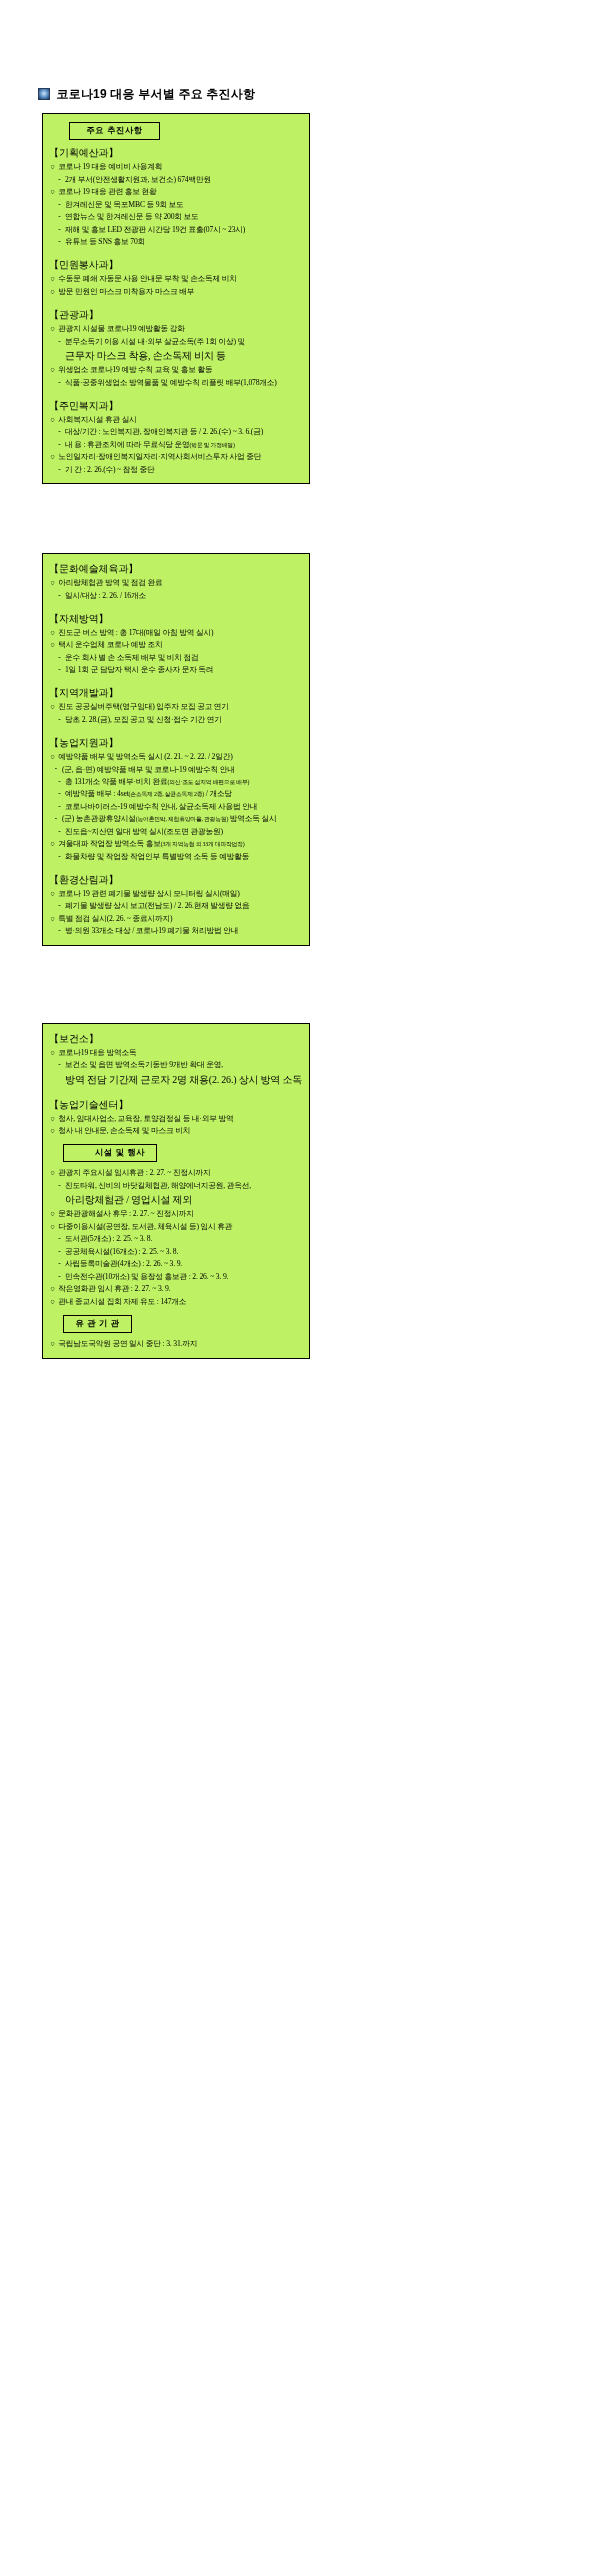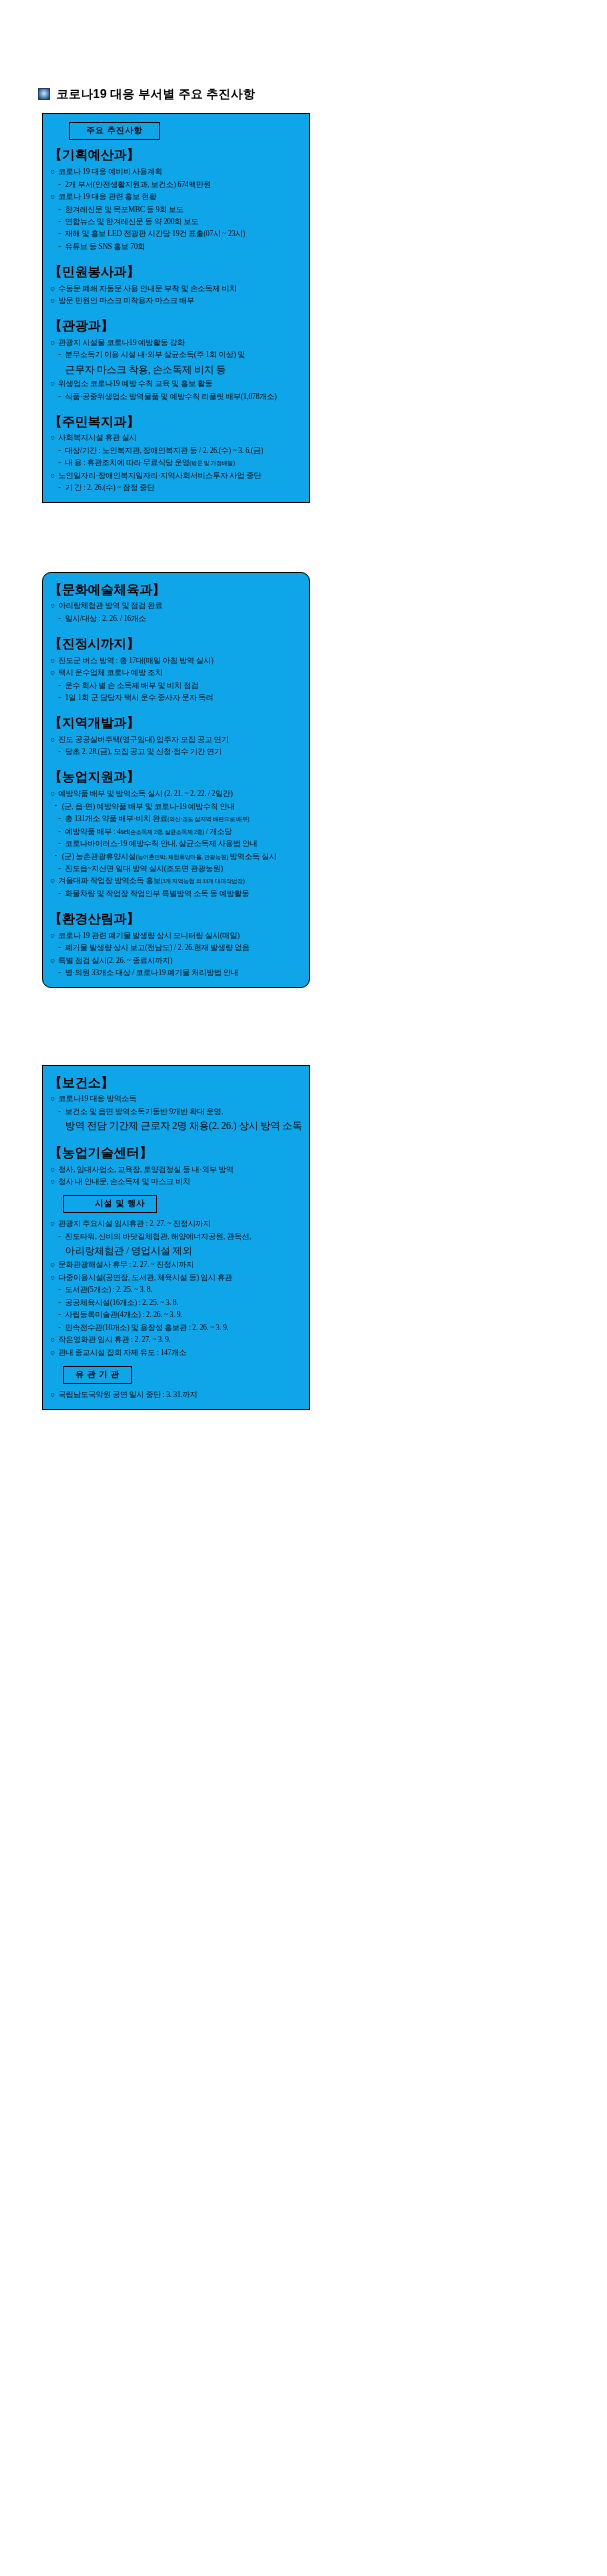--- a/index.html
+++ b/index.html
@@ -46,24 +46,24 @@
     line-height: 1;
   }
 
   
   .box {
     border: 1.2px solid #000000;
     box-sizing: border-box;
     margin: 0 0 0 42px;
     width: 268px;
     padding: 6.7px 6.1px 7.3px 6.1px;
-    background: #0ea5e9;
+    background: #bef264;
   }
   .box.b1 { margin-top: 5.5px; }
-  .box.b2 { margin-top: 0; border-radius: 9px; }
+  .box.b2 { margin-top: 0; }
   .box.b3 { margin-top: 0; }
 
   
   .label-box {
     border: 0.6px solid #000000;
     display: block;
     text-align: center;
     font-family: "Liberation Sans", "DejaVu Sans", sans-serif;
     font-weight: bold;
     font-size: 8.3px;
@@ -71,22 +71,22 @@
     margin: 1.8px auto 5.5px auto;
     line-height: 1.1;
     letter-spacing: 0.6px;
   }
   .label-box.w-main  { width: 89px; margin-left: 20px; margin-right: 0; }
   .label-box.w-fac   { width: 72px; margin-left: 14px; margin-right: 0; margin-top: 6.1px; padding-left: 20px; }
   .label-box.w-org   { width: 67px; margin-left: 14px; margin-right: 8px; margin-top: 6.7px; }
 
   
   .dept {
-    font-weight: bold;
-    font-size: 13px;
+    font-weight: normal;
+    font-size: 10px;
     line-height: 1.55;
     margin: 4.3px 0 0.6px 0;
     letter-spacing: -0.1px;
   }
   .dept:first-child { margin-top: 0; }
 
   
   .l1 {
     font-size: 7.7px;
     line-height: 1.62;
@@ -187,21 +187,21 @@
   </div>
 
   <div class="page-gap-1"></div>
 
   <div class="box b2">
     <div id="box2-body">
         <div class="dept">【문화예술체육과】</div>
         <div class="l1"><span class="bul">○</span><span>아리랑체험관 방역 및 점검 완료</span></div>
         <div class="l2"><span class="bul">-</span><span>일시/대상 : 2. 26. / 16개소</span></div>
         <div class="gap"></div>
-        <div class="dept">【진정시까지】</div>
+        <div class="dept">【자체방역】</div>
         <div class="l1"><span class="bul">○</span><span>진도군 버스 방역 : 총 17대(매일 아침 방역 실시)</span></div>
         <div class="l1"><span class="bul">○</span><span>택시 운수업체 코로나 예방 조치</span></div>
         <div class="l2"><span class="bul">-</span><span>운수 회사 별 손 소독제 배부 및 비치 점검</span></div>
         <div class="l2"><span class="bul">-</span><span>1일 1회 군 담당자 택시 운수 종사자 문자 독려</span></div>
         <div class="gap"></div>
         <div class="dept">【지역개발과】</div>
         <div class="l1"><span class="bul">○</span><span>진도 공공실버주택(영구임대) 입주자 모집 공고 연기</span></div>
         <div class="l2"><span class="bul">-</span><span>당초 2. 28.(금), 모집 공고 및 신청·접수 기간 연기</span></div>
         <div class="gap"></div>
         <div class="dept">【농업지원과】</div>

